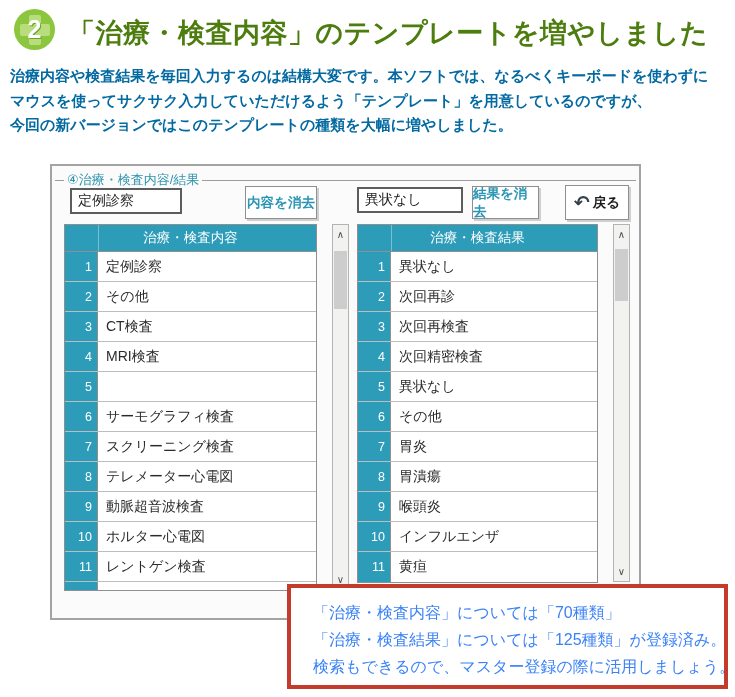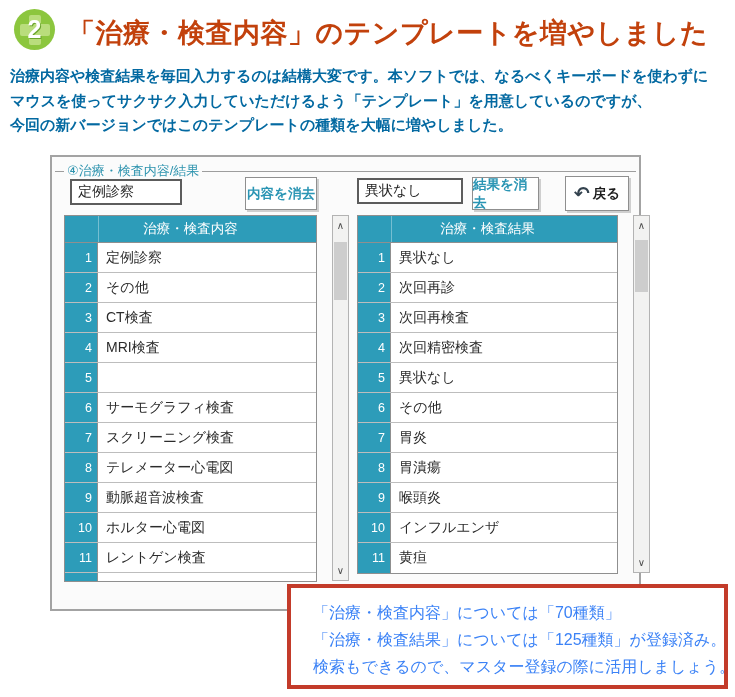--- a/index.html
+++ b/index.html
@@ -14,29 +14,29 @@
                  width:30px; height:30px; }
   .badge .plus::before { content:""; position:absolute; left:9px; top:0; width:12px; height:30px;
                  background:#b9dd7c; border-radius:2px; }
   .badge .plus::after  { content:""; position:absolute; left:0; top:9px; width:30px; height:12px;
                  background:#b9dd7c; border-radius:2px; }
   .badge .num { position:absolute; left:0; top:0; width:100%; height:100%;
                 display:flex; align-items:center; justify-content:center;
                 color:#ffffff; font-size:25px; font-weight:bold;
                 text-shadow:1px 1px 0 #6aa32c; }
   .title { position:absolute; left:68px; top:15px; width:660px;
-           font-size:27px; font-weight:bold; color:#c2410c; letter-spacing:0.5px; }
+           font-size:27px; font-weight:bold; color:#4d7c0f; letter-spacing:0.5px; }
 
   
   .intro { position:absolute; left:10px; top:64px; width:715px;
            font-size:15px; font-weight:bold; color:#0369a1; }
   .intro .line { line-height:24.5px; }
 
   
-  .panel { position:absolute; left:50px; top:155px; width:591px; height:456px;
+  .panel { position:absolute; left:50px; top:164px; width:591px; height:456px;
            background:#fbfbfb; border:2px solid #a3a3a3; z-index:1; }
   .legend-row { position:absolute; left:3px; right:3px; top:6px; height:16px;
                 display:flex; align-items:center; }
   .legend-row .dash { width:9px; height:0; border-top:1px solid #9d9d9d; }
   .legend-row .lbl { font-size:13px; color:#2d93ae; padding:0 3px; white-space:nowrap; }
   .legend-row .tail { flex:1; height:0; border-top:1px solid #9d9d9d; }
 
   .tbox { position:absolute; background:#fff; border:2px solid #5c5c5c;
           display:flex; align-items:center; padding-left:6px;
           font-size:14px; color:#222; }
@@ -166,21 +166,21 @@
           </div>
       </div>
       <div class="sbar" style="height:366px;">
         <div class="sbtn up">∧</div>
         <div class="sthumb" style="top:26px; height:58px;"></div>
         <div class="sbtn down">∨</div>
       </div>
     </div>
 
     <div class="tablewrap" style="left:305px; top:58px;">
-      <div class="tbl" style="width:261px;">
+      <div class="tbl" style="width:241px;">
         <div class="thead">治療・検査結果</div>
         <div class="rows" style="height:330px;">
             <div class="trow">
               <div class="tnum">1</div>
               <div class="ttxt">異状なし</div>
             </div>
             <div class="trow">
               <div class="tnum">2</div>
               <div class="ttxt">次回再診</div>
             </div>

